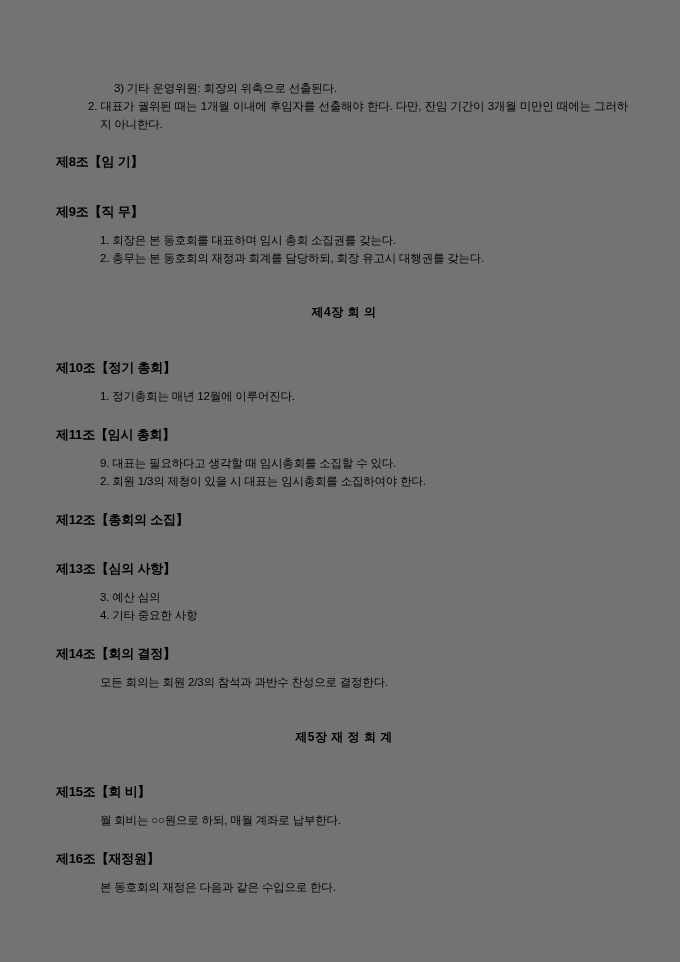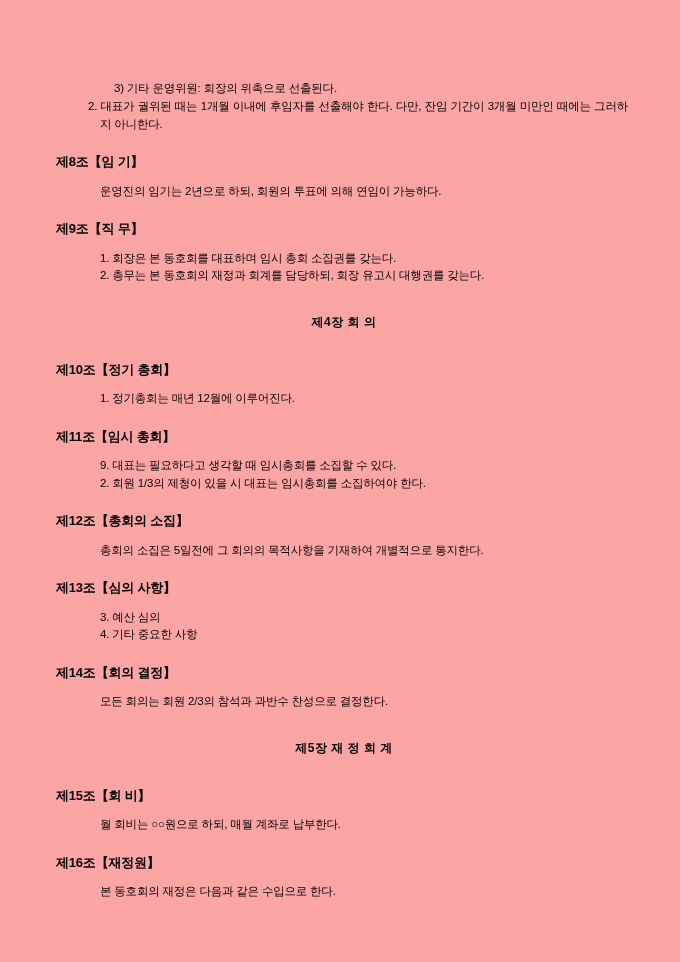--- a/index.html
+++ b/index.html
@@ -13,21 +13,21 @@
     font-family: "Liberation Sans", "DejaVu Sans", sans-serif;
     color: #000000;
     -webkit-font-smoothing: antialiased;
   }
   .page {
     position: relative;
     width: 680px;
     height: 962px;
     box-sizing: border-box;
     padding: 80px 48px 40px 56px;
-    background: #fca5a5;
+    background: #737373;
   }
   .doc-body {
     font-size: 11.5px;
     line-height: 1.55;
   }
 
   
   .block { margin: 0 0 0 0; }
   .gap-sm { height: 10px; }
   .gap-md { height: 19px; }
@@ -58,41 +58,40 @@
   }
   .hang {
     padding-left: 44px;
     text-indent: -12px;
   }
   .chapter-title {
     text-align: center;
     font-weight: bold;
     font-size: 12px;
     letter-spacing: 0.5px;
-    margin: 0;
+    margin: 8px;
   }
   .list-line { margin: 0; }
 </style>
 </head>
 <body>
 
 <div class="page">
   <div class="doc-body">
 
     <div class="block">
       <p class="indent-3 list-line">3) 기타 운영위원: 회장의 위촉으로 선출된다.</p>
       <p class="indent-2 hang justified">2. 대표가 궐위된 때는 1개월 이내에 후임자를 선출해야 한다. 다만, 잔임 기간이 3개월 미만인 때에는 그러하지 아니한다.</p>
     </div>
 
     <div class="gap-md"></div>
 
     <div class="block">
       <p class="article-head">제8조【임    기】</p>
       <div class="gap-sm"></div>
-      <p class="indent-2">운영진의 임기는 2년으로 하되, 회원의 투표에 의해 연임이 가능하다.</p>
     </div>
 
     <div class="gap-md"></div>
 
     <div class="block">
       <p class="article-head">제9조【직    무】</p>
       <div class="gap-sm"></div>
       <p class="indent-2">1. 회장은 본 동호회를 대표하며 임시 총회 소집권를 갖는다.</p>
       <p class="indent-2">2. 총무는 본 동호회의 재정과 회계를 담당하되, 회장 유고시 대행권를 갖는다.</p>
     </div>
@@ -116,21 +115,20 @@
       <div class="gap-sm"></div>
       <p class="indent-2">9. 대표는 필요하다고 생각할 때 임시총회를 소집할 수 있다.</p>
       <p class="indent-2">2. 회원 1/3의 제청이 있을 시 대표는 임시총회를 소집하여야 한다.</p>
     </div>
 
     <div class="gap-md"></div>
 
     <div class="block">
       <p class="article-head">제12조【총회의 소집】</p>
       <div class="gap-sm"></div>
-      <p class="indent-2">총회의 소집은 5일전에 그 회의의 목적사항을 기재하여 개별적으로 통지한다.</p>
     </div>
 
     <div class="gap-md"></div>
 
     <div class="block">
       <p class="article-head">제13조【심의 사항】</p>
       <div class="gap-sm"></div>
       <p class="indent-2">3. 예산 심의</p>
       <p class="indent-2">4. 기타 중요한 사항</p>
     </div>

